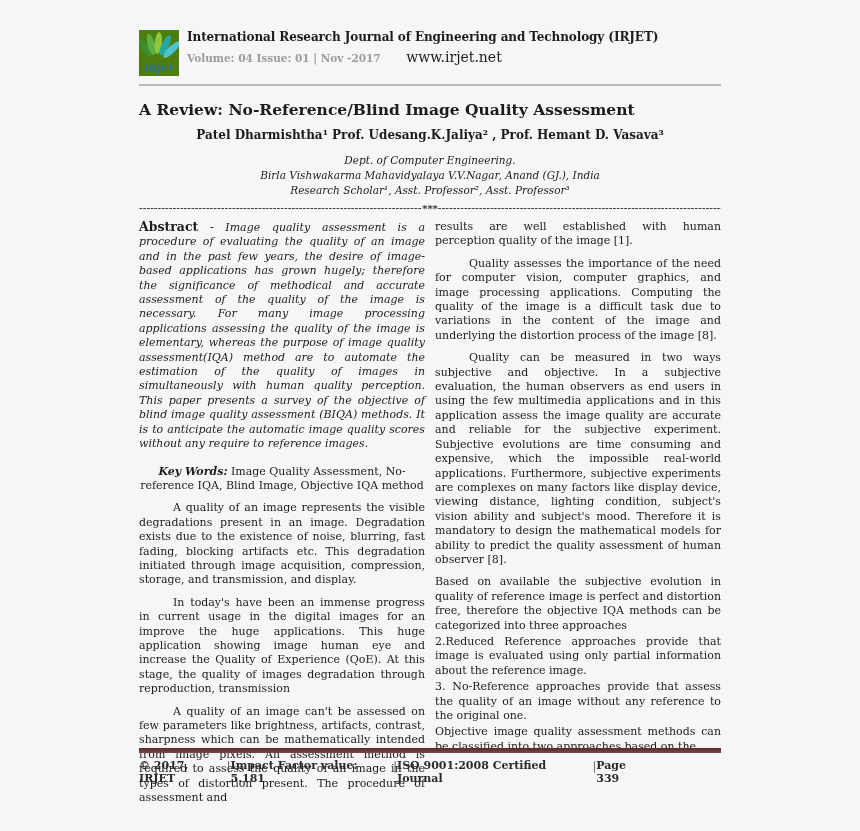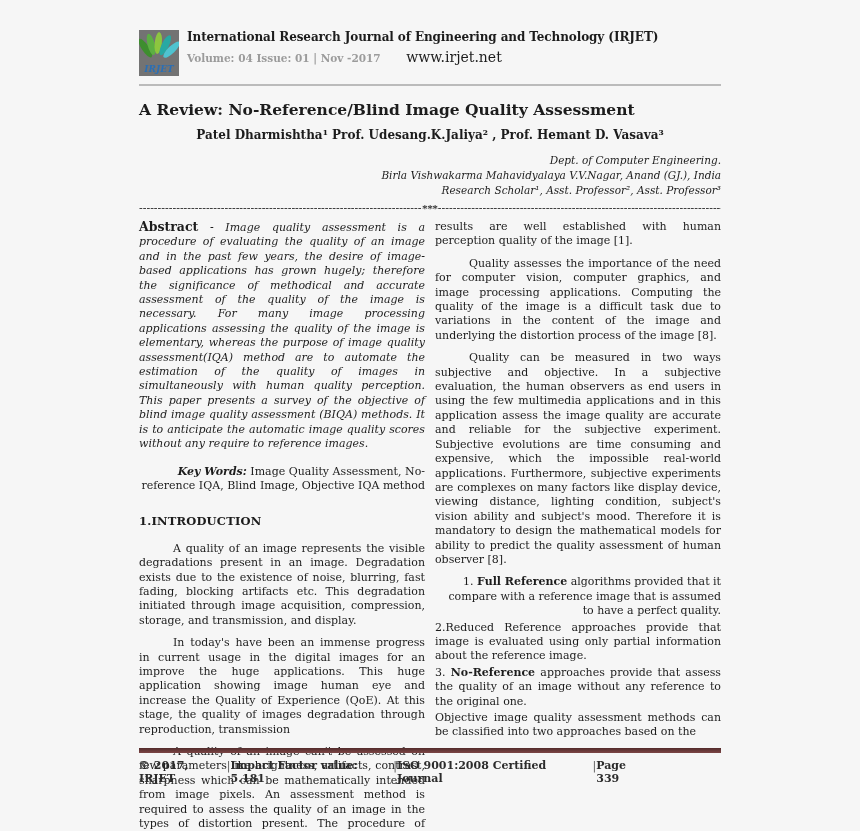--- a/index.html
+++ b/index.html
@@ -1,45 +1,45 @@
 <!DOCTYPE html>
 <html><head>
 <meta charset="utf-8">
 <style>
   html,body{margin:0;padding:0;background:#f6f6f6;}
   body{font-family:"DejaVu Serif","Liberation Serif",serif;color:#1c1c1c;}
   .page{width:582px;height:831px;margin:0 auto;position:relative;box-sizing:border-box;padding-top:30px;}
 
   
   .header{display:flex;align-items:flex-start;gap:8px;padding-bottom:8px;border-bottom:2px solid #bbb;}
-  .logo-box{width:40px;height:46px;background:#737373;flex:0 0 auto;font-style:italic;}
+  .logo-box{width:40px;height:46px;background:#4d7c0f;flex:0 0 auto;}
   .head-center{flex:1;min-width:0;}
   .journal-title{font-weight:bold;font-size:12px;white-space:nowrap;letter-spacing:-0.1px;}
   .hrow2{display:grid;grid-template-columns:1fr auto 1fr;margin-top:5px;align-items:baseline;}
   .volume{font-weight:bold;font-size:10.5px;color:#9b9b9b;white-space:nowrap;}
   .website{font-weight:normal;font-size:14px;text-align:center;}
   .issn{font-weight:bold;font-size:11px;line-height:20px;white-space:nowrap;}
 
   
   .paper-title{font-weight:bold;font-size:15.5px;margin:14px 0 9px;}
   .authors{text-align:center;font-weight:bold;font-size:12px;margin-bottom:11px;}
-  .affil{text-align:right;font-style:italic;font-size:10.5px;line-height:15px;}
+  .affil{text-align:center;font-style:italic;font-size:10.5px;line-height:15px;}
 
   
   .separator{display:flex;align-items:center;font-size:11px;color:#222;margin-top:5px;line-height:12px;}
   .separator .dash{flex:1;overflow:hidden;white-space:nowrap;}
   .separator .stars{flex:0 0 auto;font-weight:bold;font-size:10px;}
 
   
   .cols{display:flex;gap:10px;margin-top:5px;}
   .col{flex:1;min-width:0;font-size:11px;line-height:14.4px;}
   .col p{margin:0 0 8px;text-align:justify;}
   .col p.tight{margin-bottom:2px;}
   .col p.indent{text-indent:34px;}
-  .col p.left{text-align:right;}
+  .col p.left{text-align:center;}
   .col h3{font-size:11.5px;margin:21px 0 13px;letter-spacing:0.2px;}
   .col p.mt{margin-top:13px;}
 
   
   .footer{position:absolute;left:0;right:0;bottom:46px;}
   .footer-bar{height:5px;background:linear-gradient(#532c2c,#7c4646);margin-bottom:6px;}
   .frow{display:flex;justify-content:space-between;padding-right:69px;font-weight:bold;font-size:11px;color:#2b2b2b;}
   .frow .pipe{color:#555;font-weight:normal;}
 </style>
 </head>
@@ -79,32 +79,31 @@
   <div class="separator">
     <span class="dash">--------------------------------------------------------------------------------------------------------------------------</span>
     <span class="stars">***</span>
     <span class="dash">--------------------------------------------------------------------------------------------------------------------------</span>
   </div>
 
   <div class="cols">
     <div class="col" id="col-left">
         <p><span style="font-weight: bold; font-size: 12.5px;">Abstract</span><span style="font-style: italic;"> - </span><span style="font-style: italic;">Image quality assessment is a procedure of evaluating the quality of an image and in the past few years, the desire of image-based applications has grown hugely; therefore the significance of methodical and accurate assessment of the quality of the image is necessary. For many image processing applications assessing the quality of the image is elementary, whereas the purpose of image quality assessment(IQA) method are to automate the estimation of the quality of images in simultaneously with human quality perception. This paper presents a survey of the objective of blind image quality assessment (BIQA) methods. It is to anticipate the automatic image quality scores without any require to reference images.</span></p>
         <p class="mt left"><span style="font-weight: bold; font-style: italic;">Key Words:</span><span> Image Quality Assessment, No-reference IQA, Blind Image, Objective IQA method</span></p>
-        <h3><span style="font-weight: bold;">1.INTRODUCTION</span></h3>
         <p class="indent"><span>A quality of an image represents the visible degradations present in an image. Degradation exists due to the existence of noise, blurring, fast fading, blocking artifacts etc. This degradation initiated through image acquisition, compression, storage, and transmission, and display.</span></p>
         <p class="indent"><span>In today's have been an immense progress in current usage in the digital images for an improve the huge applications. This huge application showing image human eye and increase the Quality of Experience (QoE). At this stage, the quality of images degradation through reproduction, transmission</span></p>
         <p class="indent"><span>A quality of an image can't be assessed on few parameters like brightness, artifacts, contrast, sharpness which can be mathematically intended from image pixels. An assessment method is required to assess the quality of an image in the types of distortion present. The procedure of assessment and</span></p>
       </div>
     <div class="col" id="col-right">
         <p><span>results are well established with human perception quality of the image [1].</span></p>
         <p class="indent"><span>Quality assesses the importance of the need for computer vision, computer graphics, and image processing applications. Computing the quality of the image is a difficult task due to variations in the content of the image and underlying the distortion process of the image [8].</span></p>
         <p class="indent"><span>Quality can be measured in two ways subjective and objective. In a subjective evaluation, the human observers as end users in using the few multimedia applications and in this application assess the image quality are accurate and reliable for the subjective experiment. Subjective evolutions are time consuming and expensive, which the impossible real-world applications. Furthermore, subjective experiments are complexes on many factors like display device, viewing distance, lighting condition, subject's vision ability and subject's mood. Therefore it is mandatory to design the mathematical models for ability to predict the quality assessment of human observer [8].</span></p>
-        <p class="tight left"><span>1. </span><span style="font-weight: bold;">Full Reference</span><span> algorithms provided that it compare with a reference image that is assumed to have a perfect quality.</span></p>
+        <p class="tight"><span>Based on available the subjective evolution in quality of reference image is perfect and distortion free, therefore the objective IQA methods can be categorized into three approaches</span></p>
         <p class="tight"><span>2.</span><span style="font-weight: normal;">Reduced Reference</span><span> approaches provide that image is evaluated using only partial information about the reference image.</span></p>
-        <p class="tight"><span>3. </span><span style="font-weight: bold;">No-Reference</span><span> approaches provide that assess the quality of an image without any reference to the original one.</span></p>
+        <p class="tight"><span>3. </span><span style="font-weight: normal;">No-Reference</span><span> approaches provide that assess the quality of an image without any reference to the original one.</span></p>
         <p class="tight"><span>Objective image quality assessment methods can be classified into two approaches based on the</span></p>
       </div>
   </div>
 
   <div class="footer">
     <div class="footer-bar"></div>
     <div class="frow">
       <span>© 2017, IRJET</span>
       <span class="pipe">|</span>
       <span>Impact Factor value: 5.181</span>

